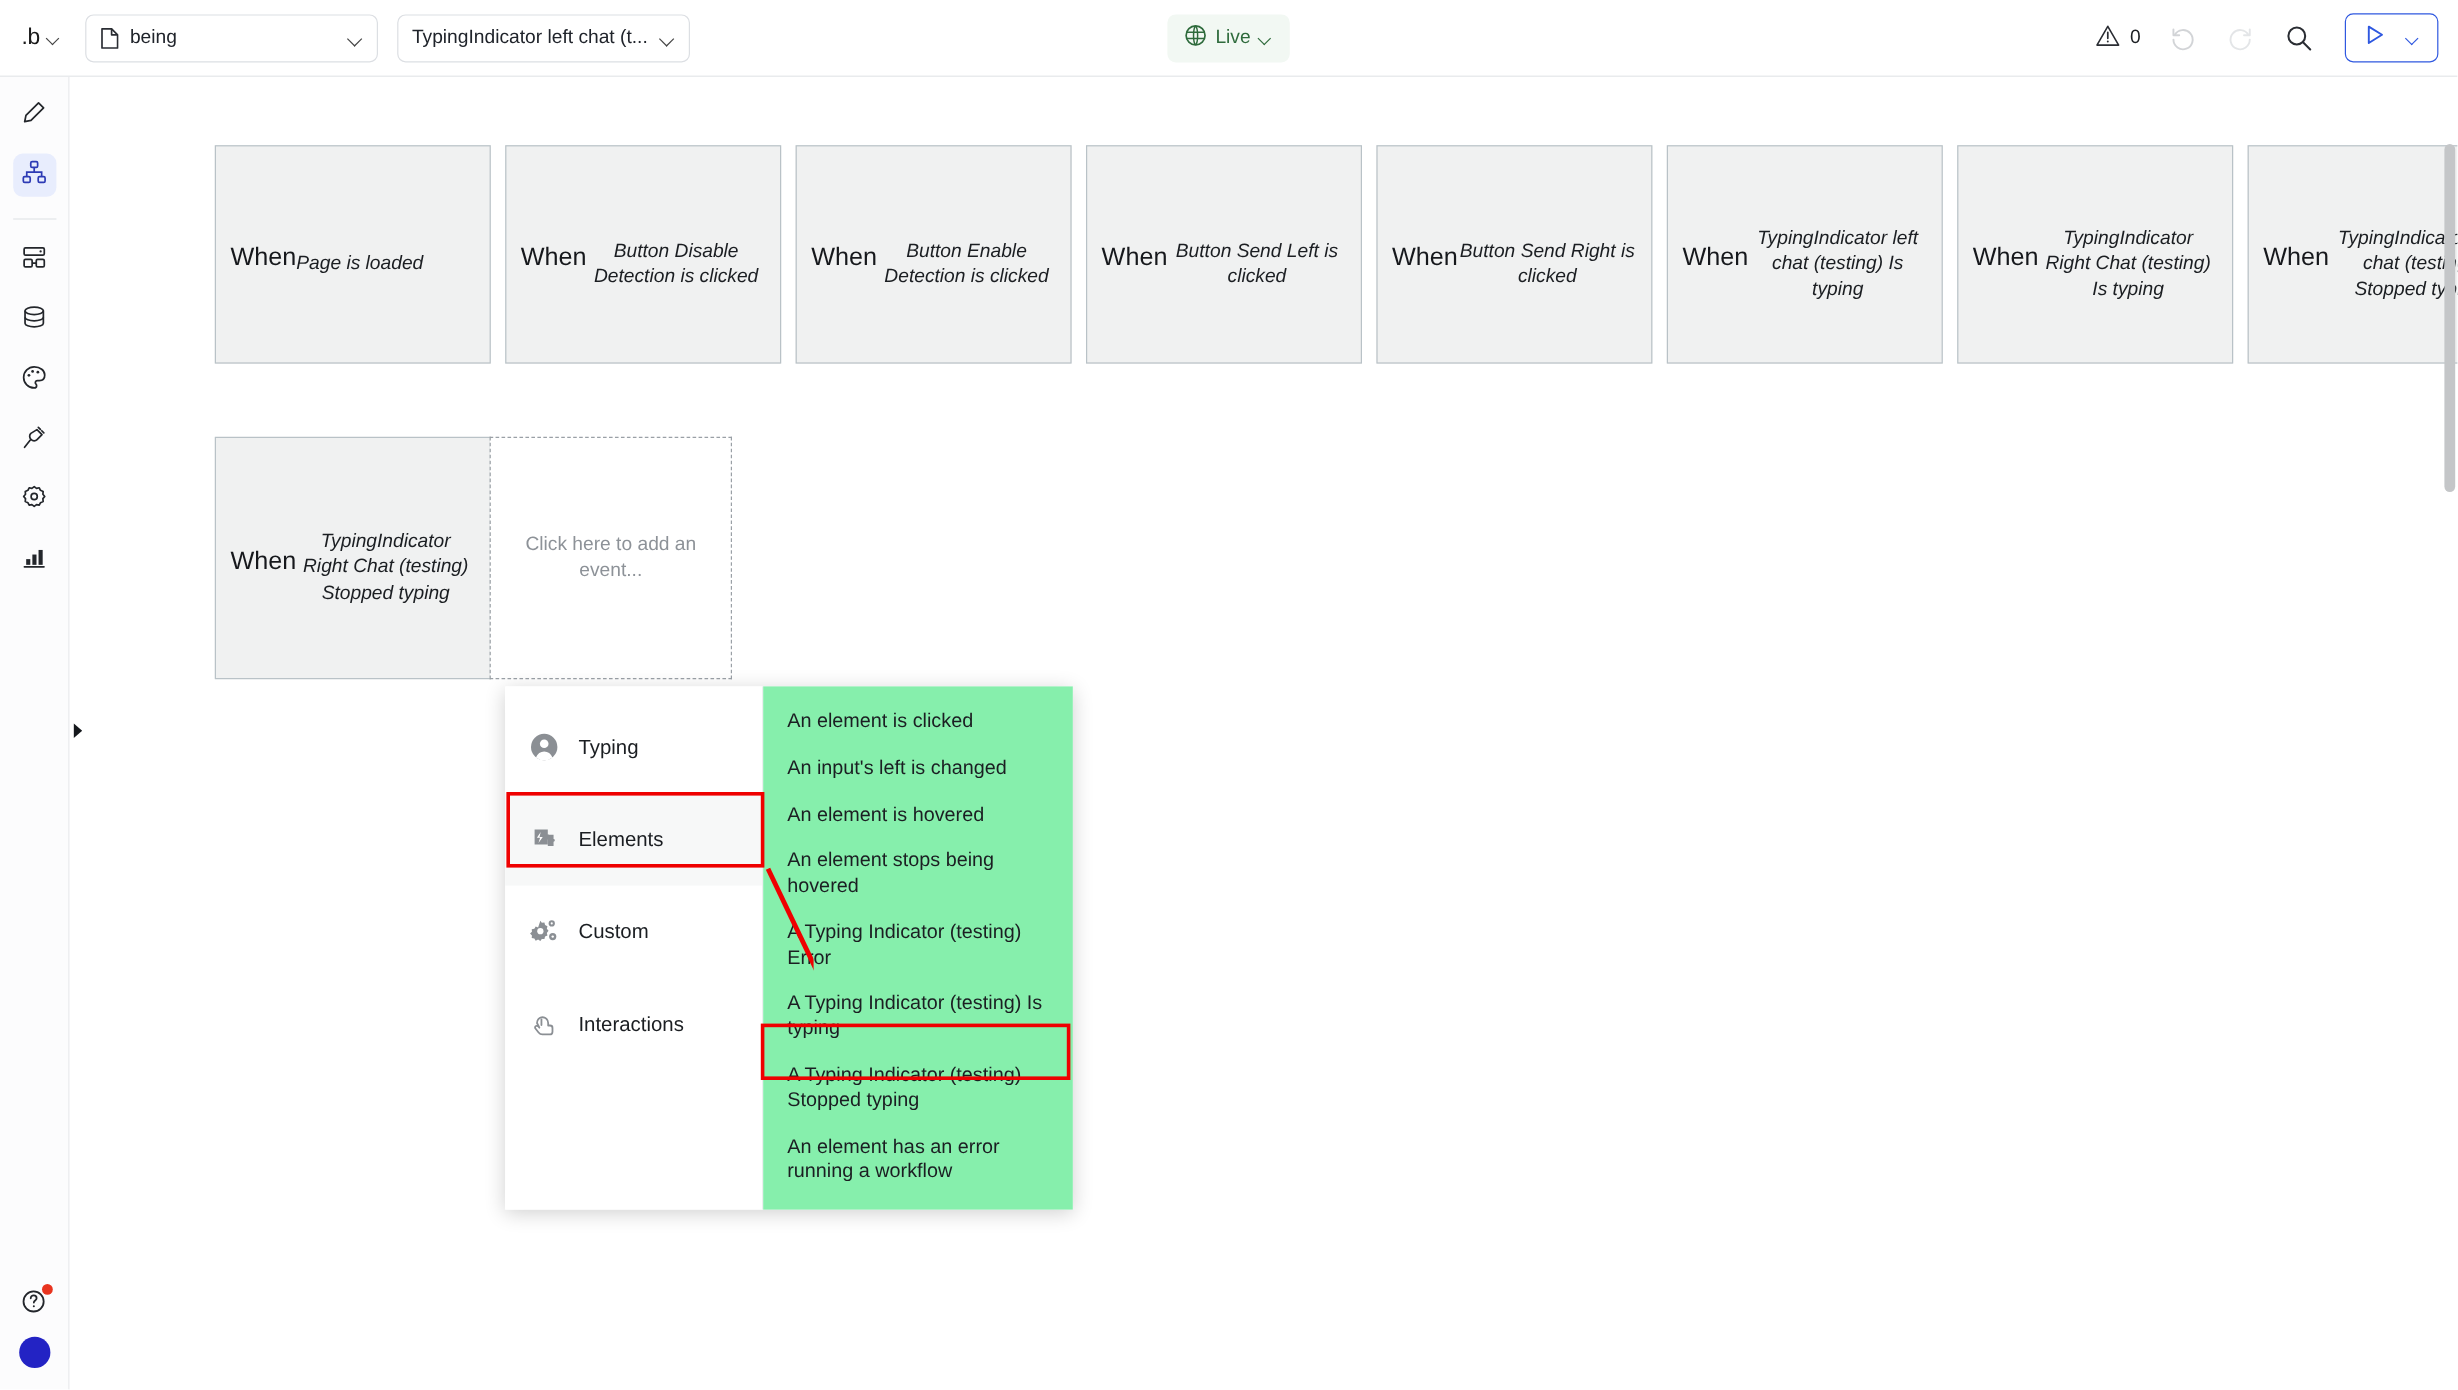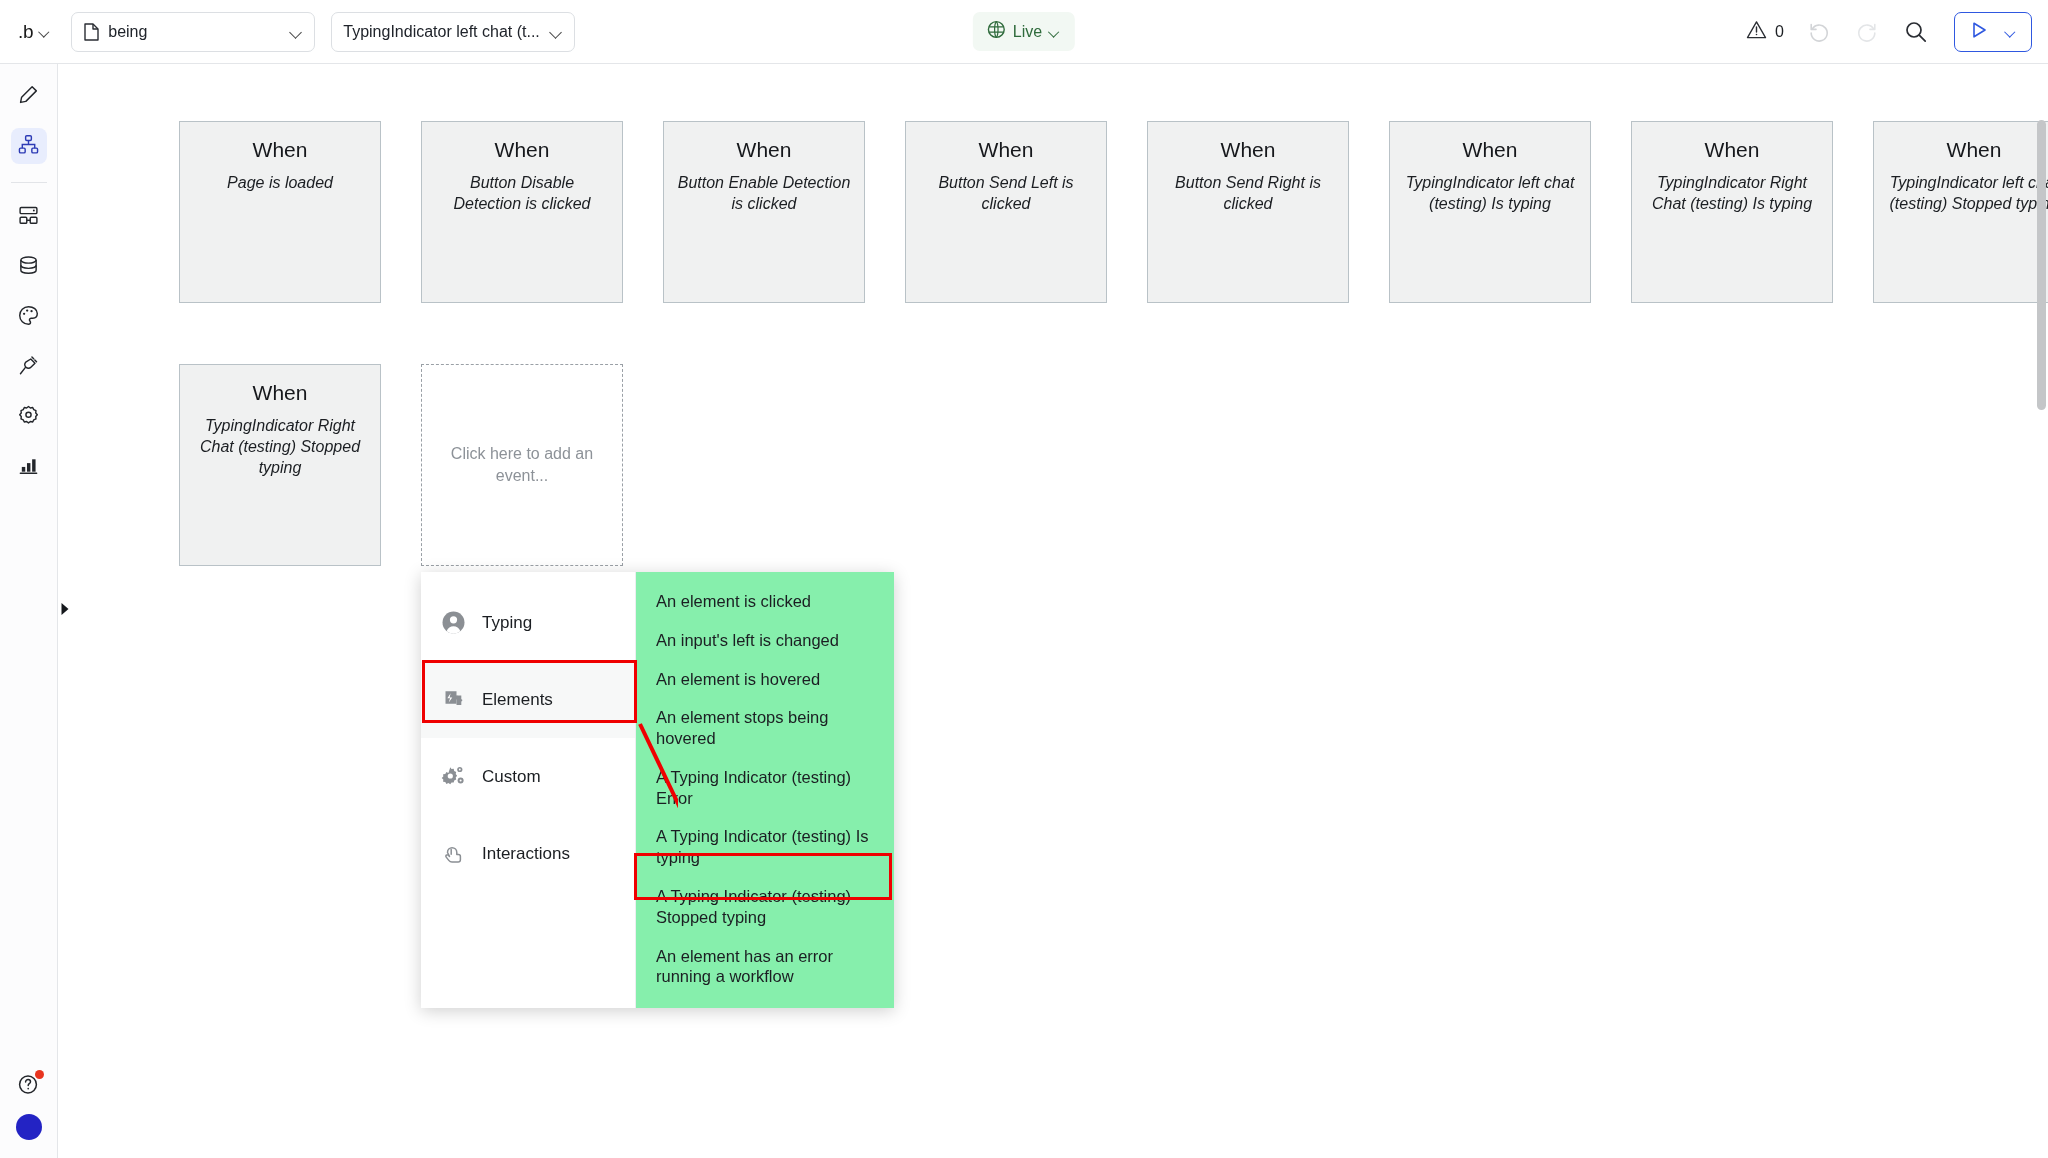--- a/index.html
+++ b/index.html
@@ -106,24 +106,24 @@
   }
 
   
   .canvas {
     flex: 1; position: relative; background: #ffffff; overflow: hidden;
   }
   .cards-area { position: absolute; left: 0; top: 0; right: 0; bottom: 0; padding: 18px 0 0 0; }
 
   .event-card {
     position: absolute;
-    width: 202px; height: 182px;
+    width: 230px; height: 182px;
     background: #f0f1f1;
     border: 1px solid #b9c2c7;
-    display: flex; flex-direction: column; align-items: center;
+    display: flex; flex-direction: row; align-items: center;
     padding: 16px 12px 0 12px;
   }
   .event-card .when { font-size: 21px; color: #16181c; font-weight: 400; margin-bottom: 10px; }
   .event-card .desc { font-size: 16px; color: #1b1e22; text-align: center; line-height: 1.32; font-style: italic; }
 
   .add-card {
     position: absolute;
     width: 202px; height: 202px;
     border: 1.5px dashed #9aa0a6;
     background: #fff;
@@ -407,21 +407,21 @@
         <div class="event-card" style="left:1815px; top:57px;">
           <div class="when">When</div>
           <div class="desc">TypingIndicator left chat (testing) Stopped typing</div>
         </div>
 
         <div class="event-card" style="left:121px;  top:300px; height:202px;">
           <div class="when">When</div>
           <div class="desc">TypingIndicator Right Chat (testing) Stopped typing</div>
         </div>
 
-        <div class="add-card" style="left:363px; top:300px;">
+        <div class="add-card" style="left:350px; top:300px;">
           <div class="ph">Click here to add an event...</div>
         </div>
 
       </div>
 
       <div class="vscroll"></div>
 
       <div class="dropdown">
 
         <div class="dd-left">

